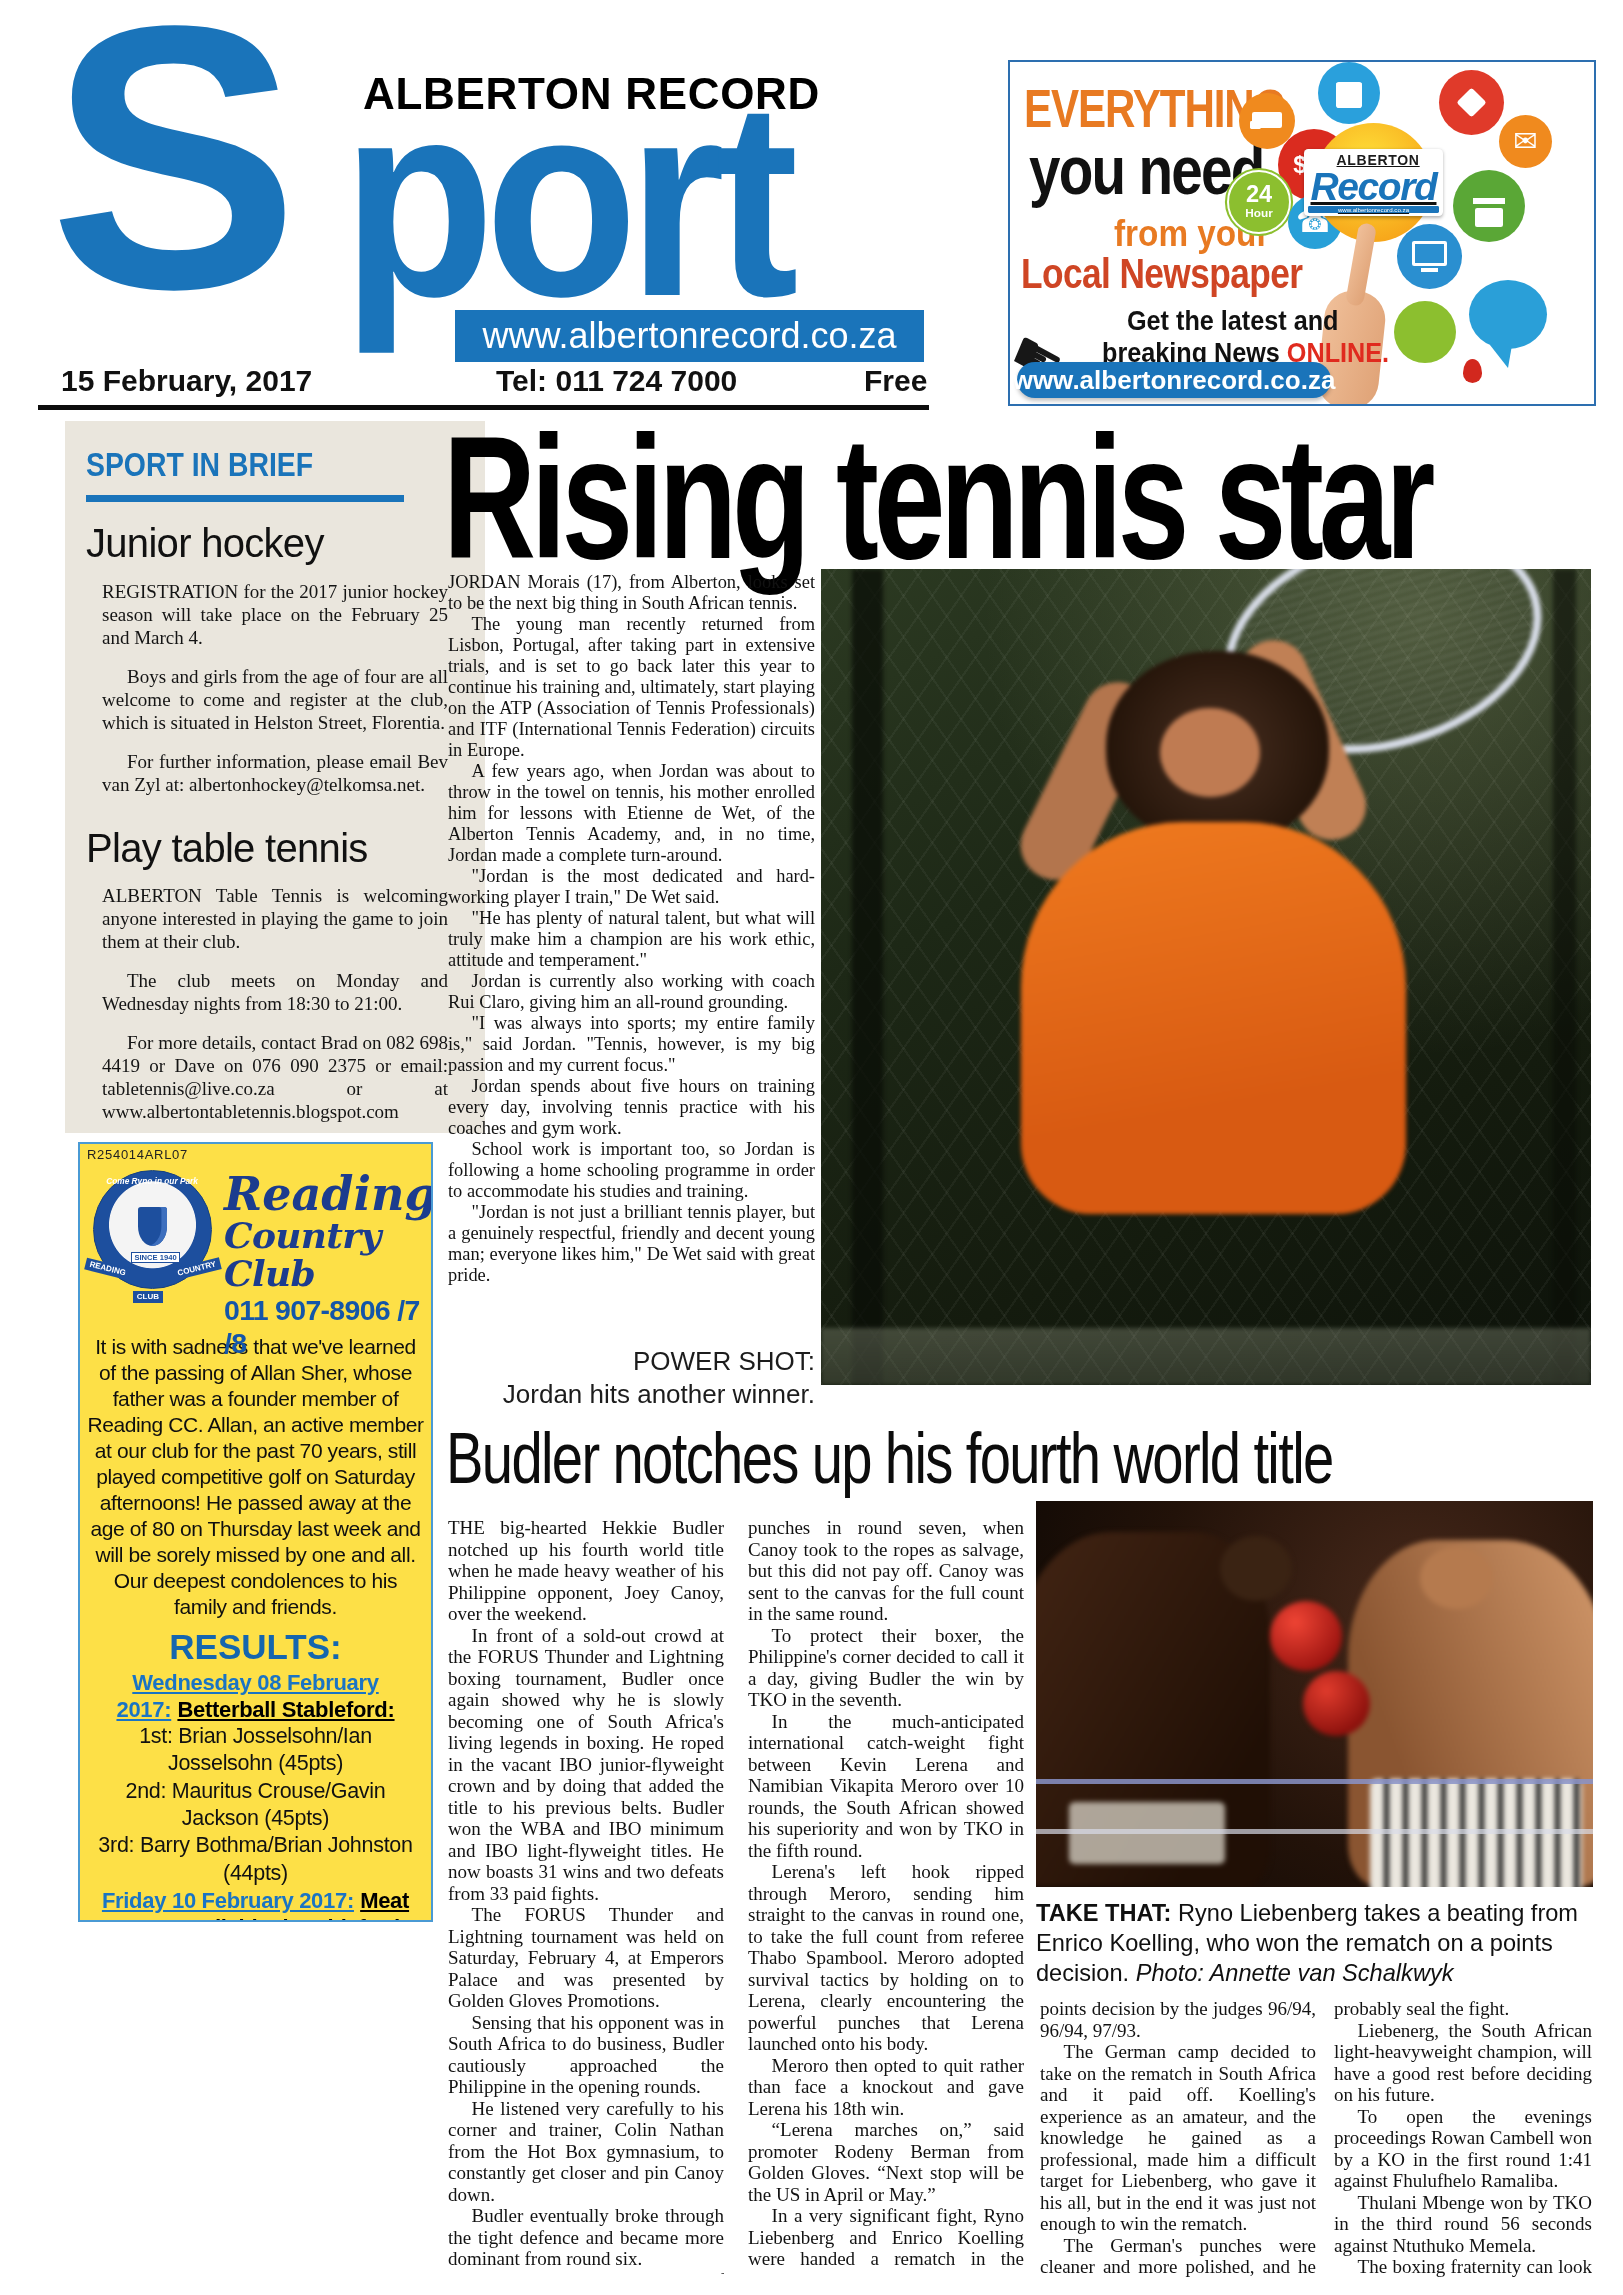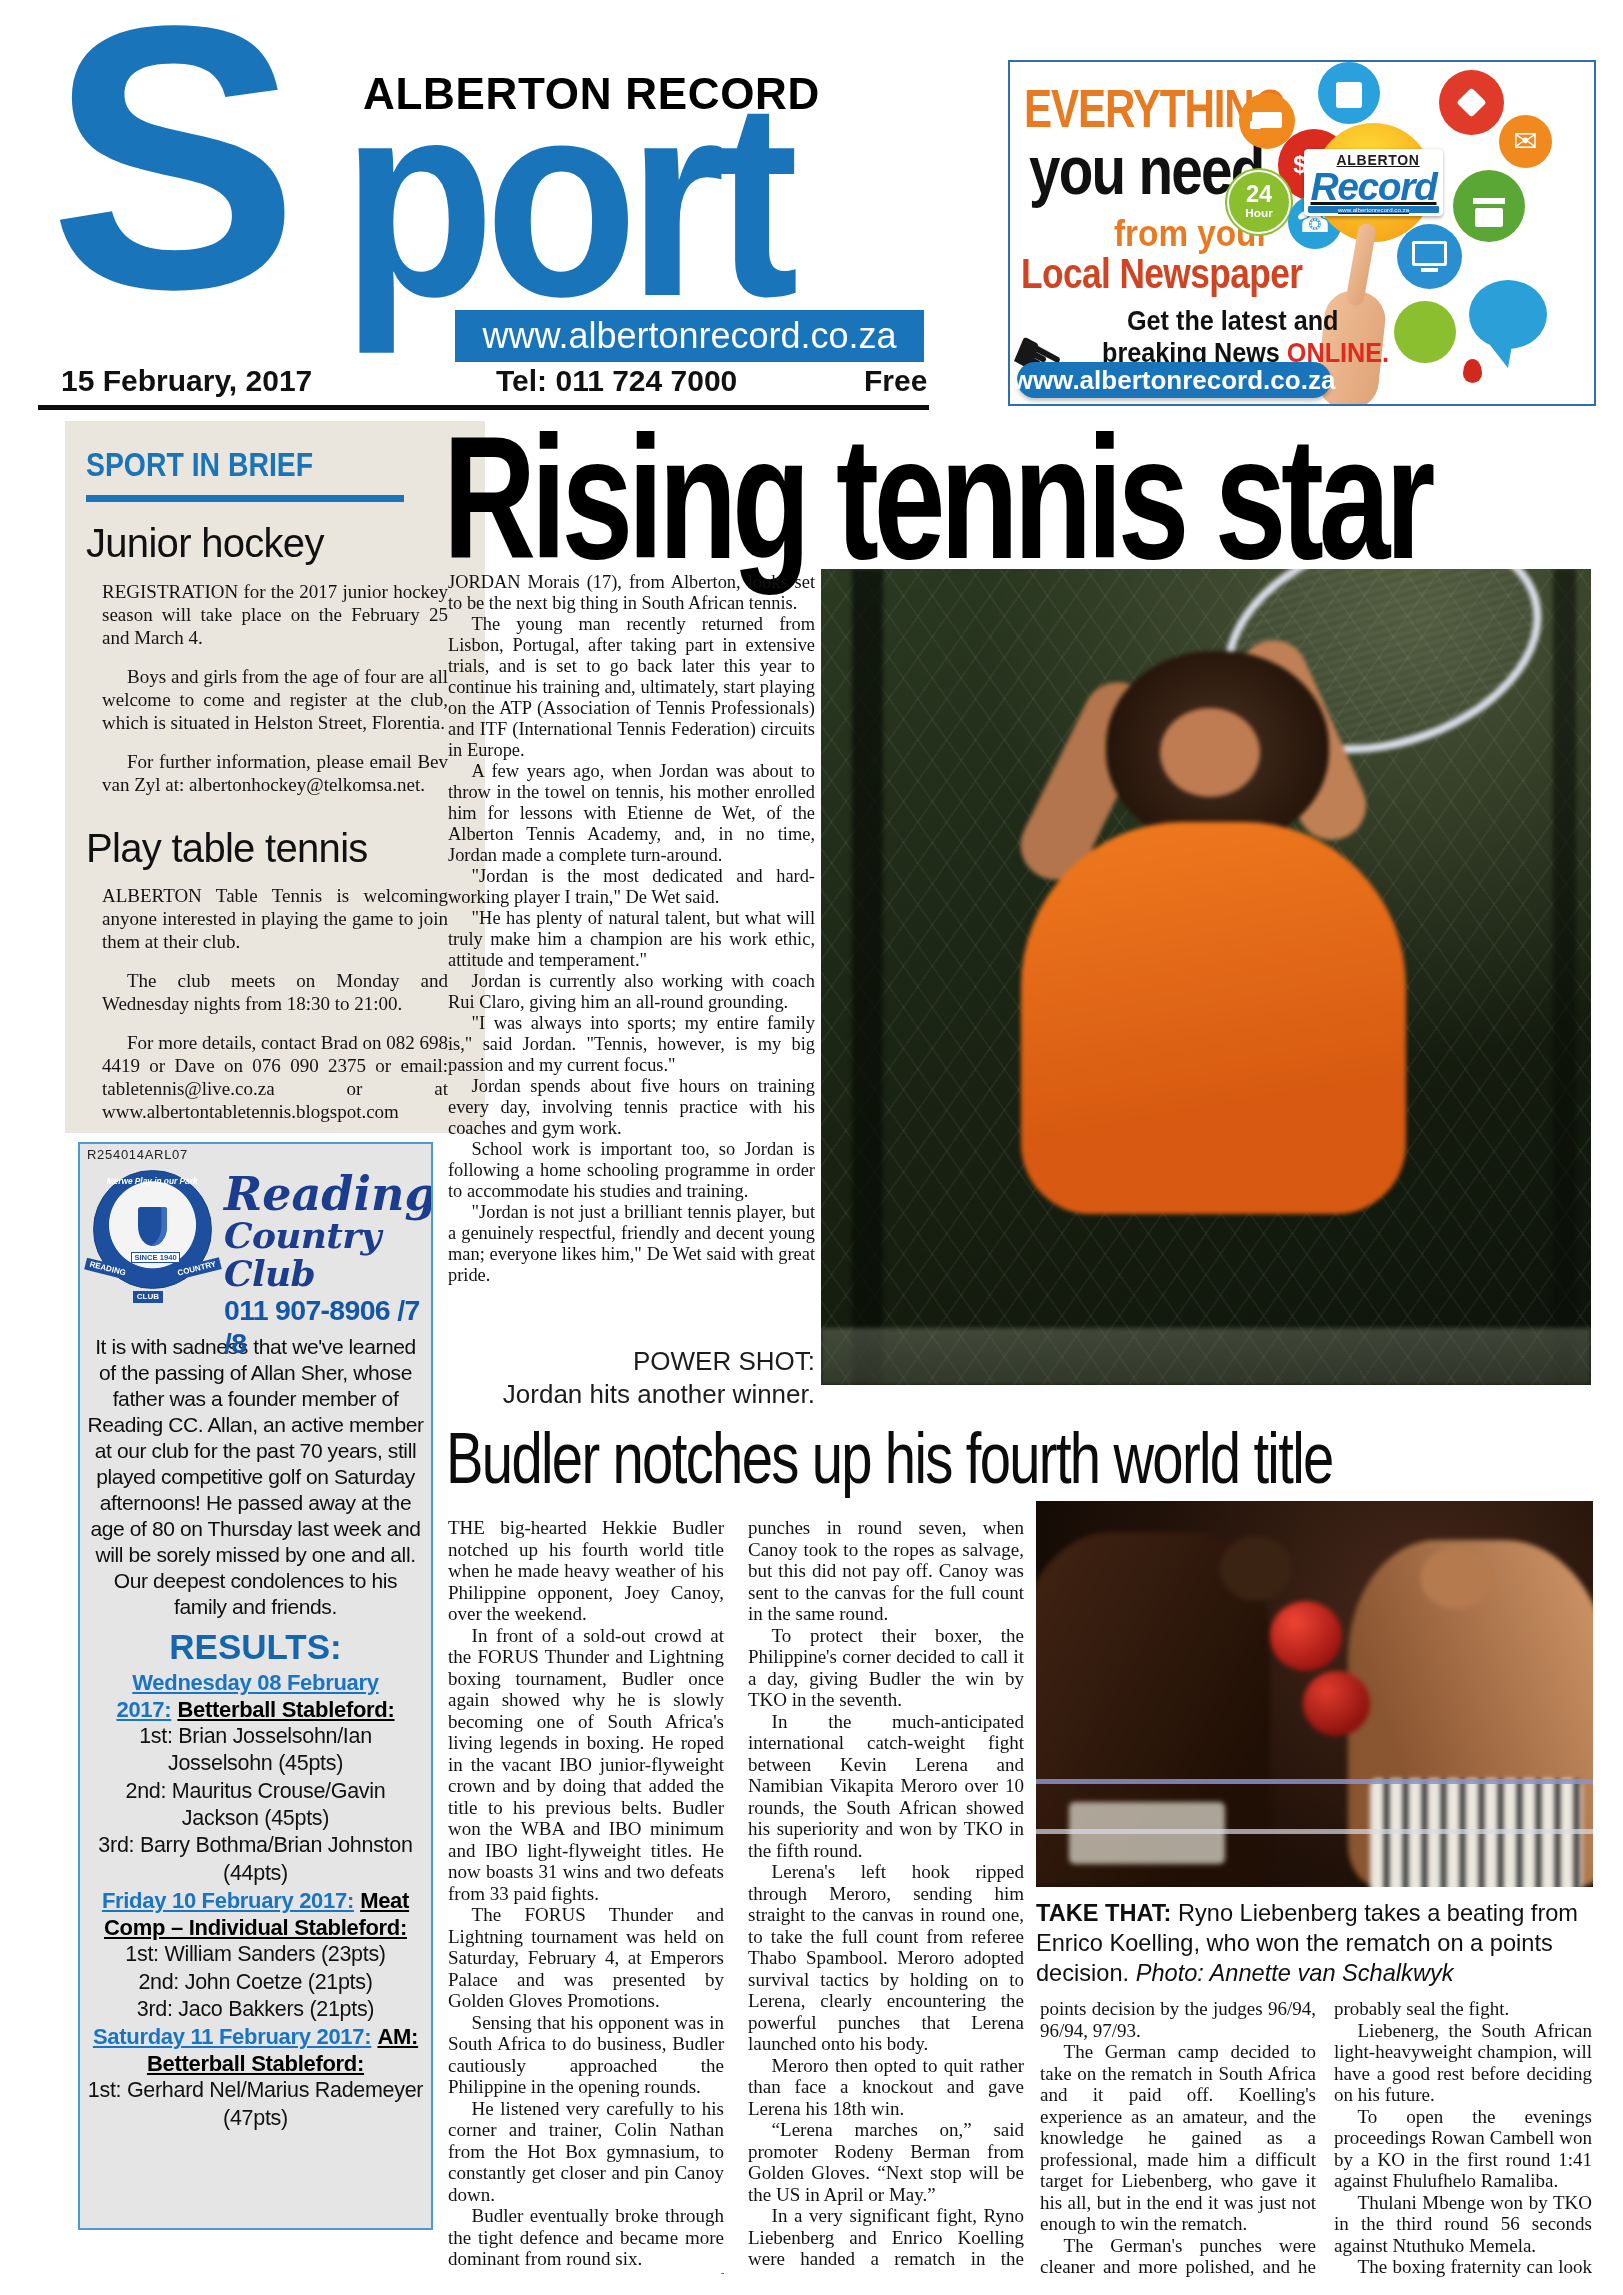--- a/index.html
+++ b/index.html
@@ -57,21 +57,21 @@
   .brief{left:65px;top:421px;width:420px;height:712px;background:#eae6dd;padding:25px 21px 0;box-sizing:border-box;overflow:hidden;}
   .brief-label{color:#1a74ba;font-size:33px;font-weight:900;letter-spacing:0;
                transform:scaleX(0.86);transform-origin:left top;white-space:nowrap;}
   .brief-rule{margin-top:11px;height:7px;background:#1a74ba;width:318px;}
   .brief-title{font-size:40px;font-weight:500;letter-spacing:-0.7px;margin:21px 0 16.7px;line-height:1;}
   .brief-body{font-family:"Liberation Serif",serif;font-size:19px;line-height:23px;text-align:justify;color:#141414;}
   .brief-body p{margin:16px;text-indent:25px;}
   .brief-body p:first-child{text-indent:0;}
 
   
-  .rad{left:78px;top:1142px;width:355px;height:1088px;border:2.8px solid #4a9ad4;background:#e5e5e5;
+  .rad{left:78px;top:1142px;width:355px;height:780px;border:2.8px solid #4a9ad4;background:#fde047;
        box-sizing:border-box;padding:2.8px 7px;overflow:hidden;}
   .ra-code{font-size:13px;color:#222;letter-spacing:0.7px;}
   .ra-top{position:relative;height:167px;}
   .crest{position:absolute;left:5.6px;top:8.3px;width:117px;height:117px;border-radius:50%;
          background:radial-gradient(circle at 50% 46%,#f4f4f4 0 50%,#1d4f9e 51%);border:1.4px solid #16407f;}
   .crest .motto{position:absolute;top:4.9px;left:0;width:100%;text-align:center;color:#fff;font-size:8.3px;font-style:italic;font-weight:700;}
   .crest .shield{position:absolute;left:44px;top:36px;width:29px;height:39px;background:#1d4f9e;
                  border-radius:2.8px 2.8px 50% 50%;box-shadow:inset -5.6px 0 0 #3d6fbe;}
   .crest .since{position:absolute;left:37px;top:81px;background:#fff;border:0.7px solid #1d4f9e;color:#1d4f9e;
                 font-size:7.6px;font-weight:800;padding:0.7px 2.8px;line-height:1.05;text-align:center;}
@@ -242,21 +242,21 @@
         <p>The club meets on Monday and Wednesday nights from 18:30 to 21:00.</p>
         <p>For more details, contact Brad on 082 698 4419 or Dave on 076 090 2375 or email: tabletennis@live.co.za or at www.albertontabletennis.blogspot.com</p>
         <p>The club is run from the Johann van der Merwe Hall, corner of Helston Road and 2nd Avenue, Florentia.</p>
       </div>
   </aside>
 
   <div class="abs rad">
     <div class="ra-code">R254014ARL07</div>
     <div class="ra-top">
       <div class="crest">
-        <div class="motto">Merwe Play in our Park</div>
+        <div class="motto">Come Ryno in our Park</div>
         <div class="shield"></div>
         <div class="since">SINCE 1940</div>
         <div class="rib l">READING</div>
         <div class="rib r">COUNTRY</div>
         <div class="rib b">CLUB</div>
       </div>
       <div class="ra-names">
         <div class="ra-name1">Reading</div>
         <div class="ra-name2">Country Club</div>
         <div class="ra-phone">011 907-8906 /7 /8</div>

